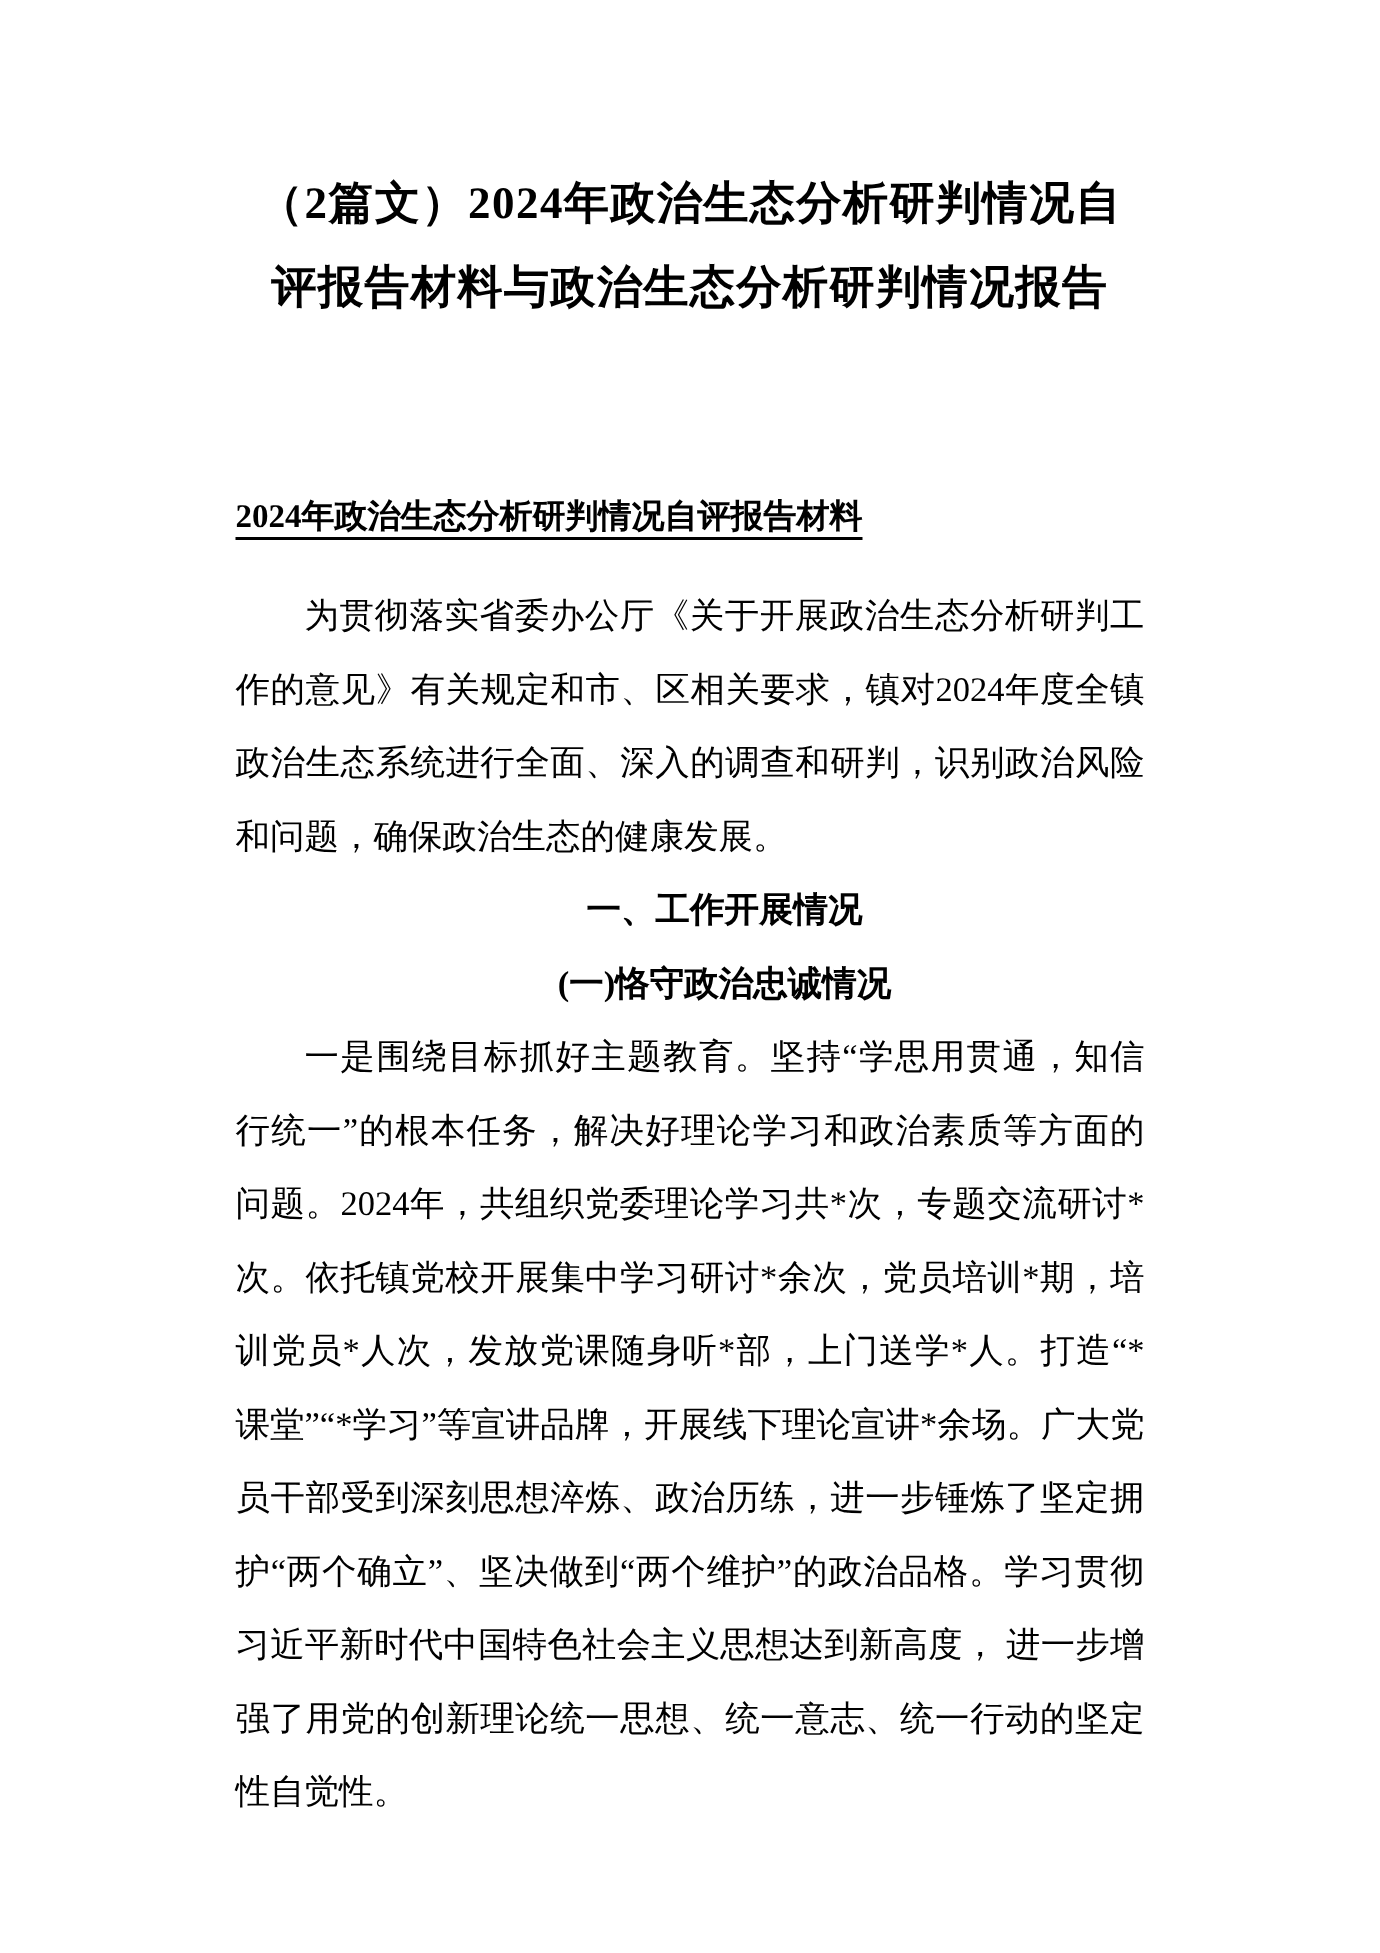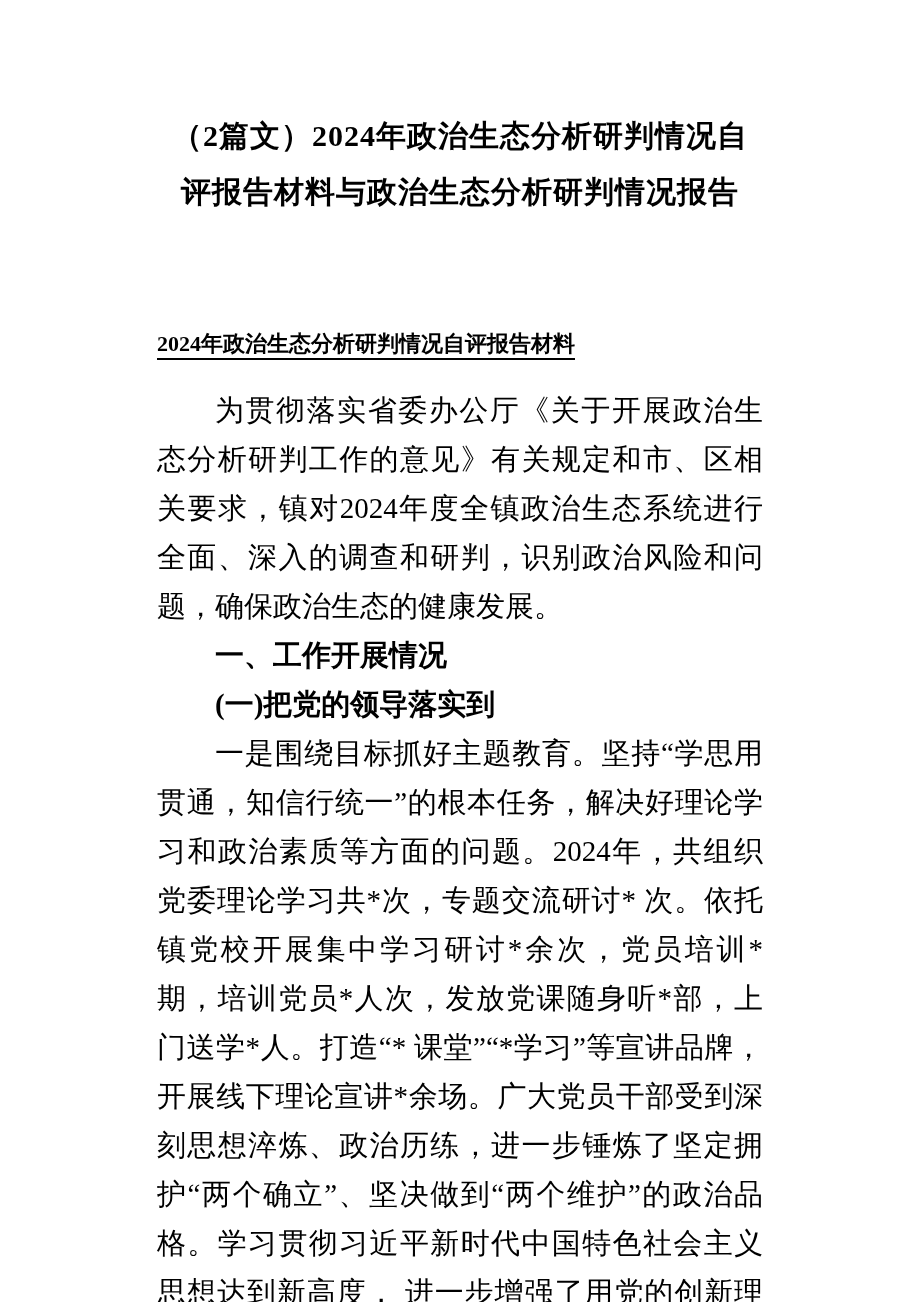--- a/index.html
+++ b/index.html
@@ -33,47 +33,47 @@
     text-align: left;
     text-decoration: underline;
     text-underline-offset: 7px;
     line-height: 1.4;
   }
   .doc-body {
     margin-top: 26px;
   }
   .para {
     margin: 0;
-    font-size: 29px;
+    font-size: 23px;
     line-height: 49px;
     text-align: justify;
     text-justify: inter-ideograph;
     text-indent: 2em;
     word-break: break-all;
   }
   .para.bold {
     font-weight: bold;
-    text-align: left;
+    text-align: center;
   }
 </style>
 </head>
 <body>
 
 <div class="page">
 
   <h1 class="doc-title">（2篇文）2024年政治生态分析研判情况自评报告材料与政治生态分析研判情况报告</h1>
 
   <h2 class="doc-subtitle">2024年政治生态分析研判情况自评报告材料</h2>
 
   <div class="doc-body">
 
     <p class="para">为贯彻落实省委办公厅《关于开展政治生态分析研判工作的意见》有关规定和市、区相关要求，镇对2024年度全镇政治生态系统进行全面、深入的调查和研判，识别政治风险和问题，确保政治生态的健康发展。</p>
 
     <p class="para bold">一、工作开展情况</p>
 
-    <p class="para bold">(一)把党的领导落实到</p>
+    <p class="para bold">(一)恪守政治忠诚情况</p>
 
     <p class="para">一是围绕目标抓好主题教育。坚持“学思用贯通，知信行统一”的根本任务，解决好理论学习和政治素质等方面的问题。2024年，共组织党委理论学习共*次，专题交流研讨* 次。依托镇党校开展集中学习研讨*余次，党员培训*期，培训党员*人次，发放党课随身听*部，上门送学*人。打造“* 课堂”“*学习”等宣讲品牌，开展线下理论宣讲*余场。广大党员干部受到深刻思想淬炼、政治历练，进一步锤炼了坚定拥护“两个确立”、坚决做到“两个维护”的政治品格。学习贯彻习近平新时代中国特色社会主义思想达到新高度， 进一步增强了用党的创新理论统一思想、统一意志、统一行动的坚定性自觉性。</p>
 
 
   </div>
 
 </div>
 
 </body></html>

